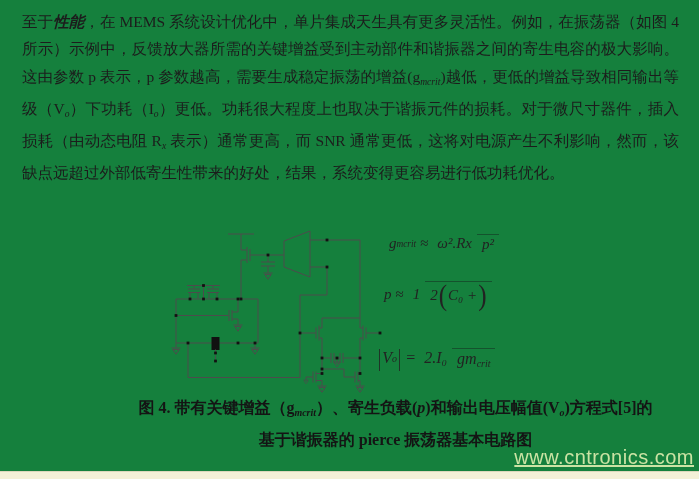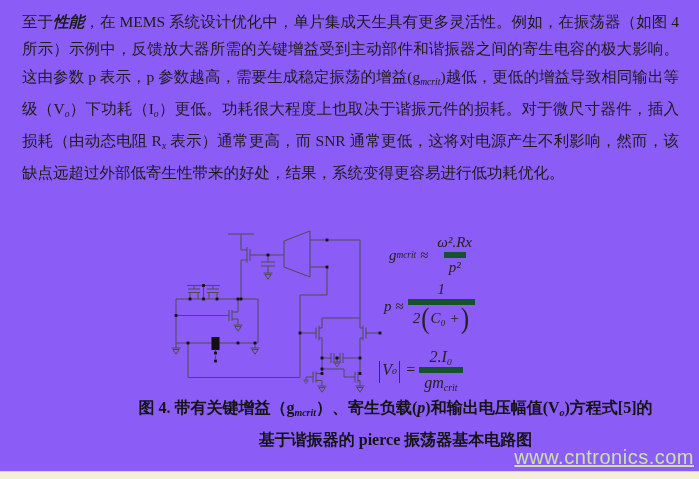--- a/index.html
+++ b/index.html
@@ -1,31 +1,31 @@
 <!DOCTYPE html>
 <html><head>
 <meta charset="utf-8">
 <style>
   html,body{margin:0;padding:0;background:#e8e8e8;}
-  .page{position:relative;width:699px;height:479px;background:#8b5cf6;overflow:hidden;
+  .page{position:relative;width:699px;height:479px;background:#15803d;overflow:hidden;
         font-family:"Liberation Serif","DejaVu Serif",serif;color:#1c1c1c;}
   
   .body-text{position:absolute;left:22px;top:8px;width:657px;margin:0;
              font-size:15.5px;line-height:27.4px;text-align:justify;}
   .bi{font-weight:bold;font-style:italic;}
   .sub{font-size:0.62em;font-style:italic;vertical-align:-0.28em;}
   .it{font-style:italic;}
   
   .schematic{position:absolute;left:130px;top:222px;}
   
   .eq{position:absolute;display:flex;align-items:center;font-size:15px;font-style:italic;color:#222;}
   .rel{font-style:normal;margin:0 4px;}
-  .frac{display:inline-flex;flex-direction:column;align-items:center;text-align:center;}
+  .frac{display:inline-flex;flex-direction:row;align-items:center;text-align:center;}
   .frac .num{padding:0 5px 1px;}
-  .frac .den{border-top:6px solid #14532d;padding:1px 5px 0;}
+  .frac .den{border-top:1px solid #14532d;padding:1px 5px 0;}
   .den-row{display:flex;align-items:center;}
   .inner{font-size:12.5px;}
   .paren{font-size:25px;font-weight:400;line-height:1;transform:scaleY(1.15);font-style:normal;padding:0 1px;}
   .bar{display:inline-block;transform:scaleY(1.55);font-style:normal;margin:0 1px;}
   .eq1{left:389px;top:234px;}
   .eq2{left:384px;top:281px;}
   .eq3{left:377px;top:348px;font-size:16px;}
   
   .caption{position:absolute;top:394px;left:92px;width:607px;text-align:center;
            font-weight:bold;font-size:16px;line-height:27px;color:#141414;}

